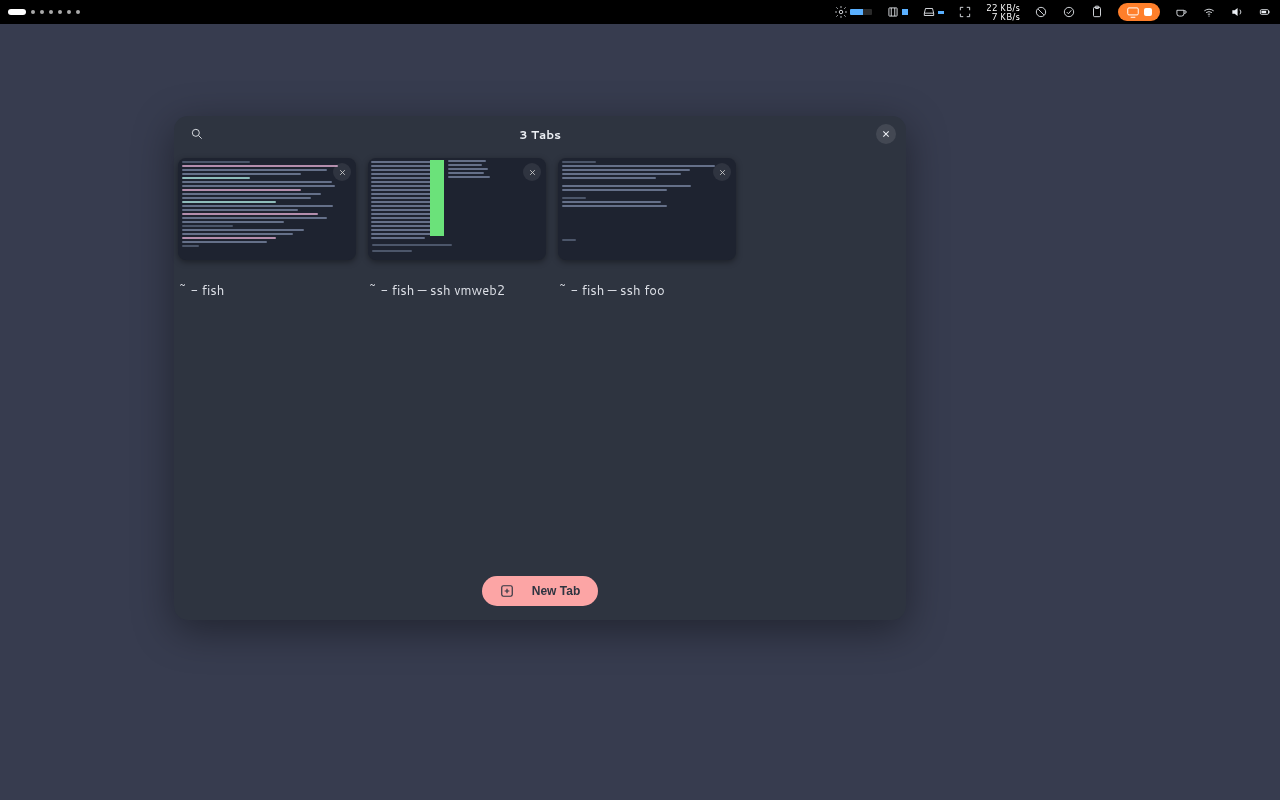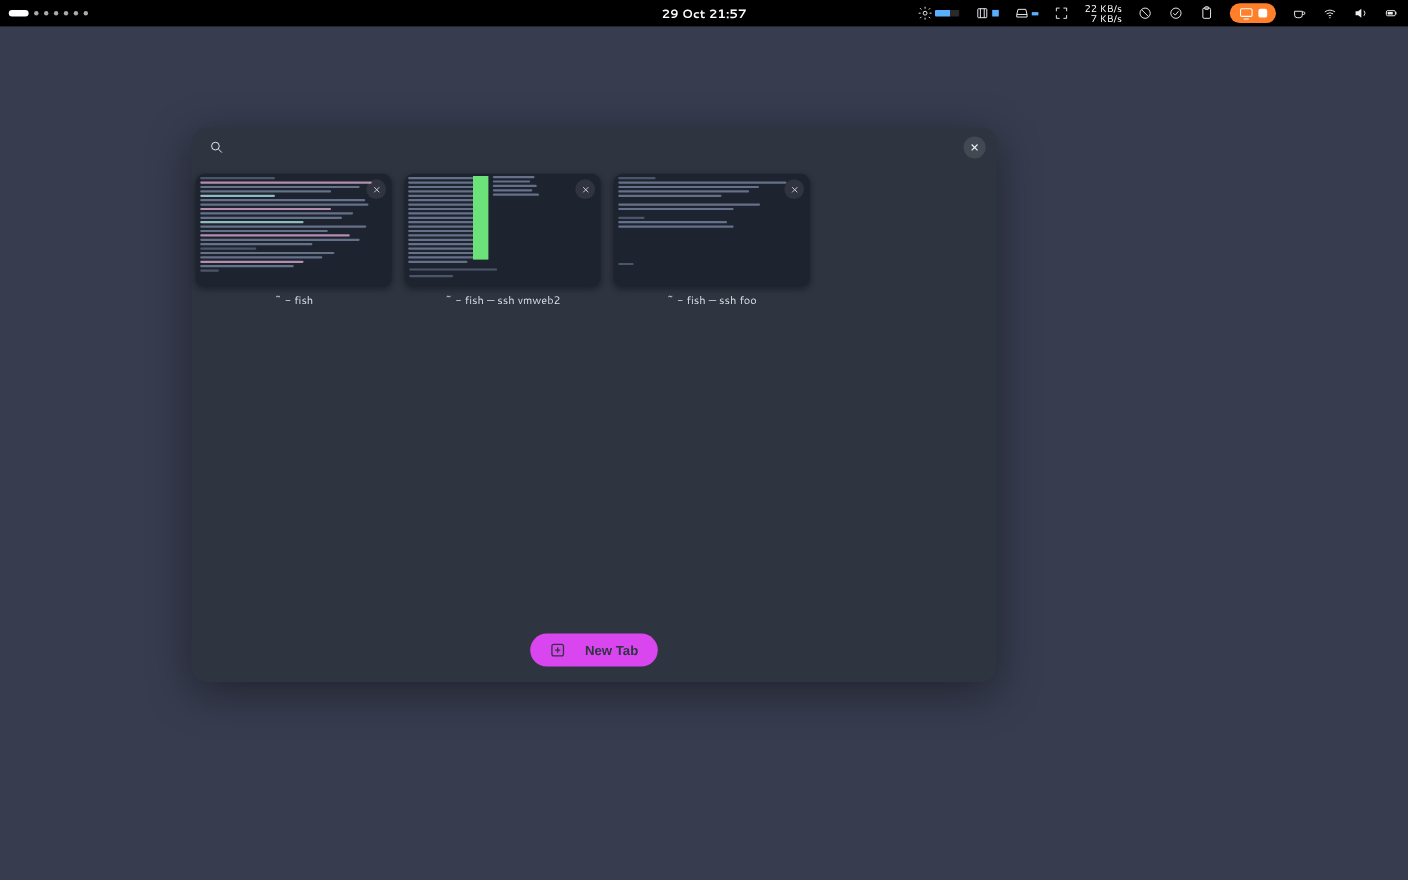--- a/index.html
+++ b/index.html
@@ -97,43 +97,42 @@
 }
 .thumb-close {
   position: absolute;
   top: 5px; right: 5px;
   width: 18px; height: 18px; border-radius: 50%;
   background: rgba(255,255,255,0.08);
   display: flex; align-items: center; justify-content: center;
 }
 .thumb-close svg { width: 7px; height: 7px; }
 .thumb-label {
-  text-align: center;
-  font-size: 10px;
-  margin-top: 6px;
+  font-size: 13px;
+  margin-top: 21px;
   color: #dcdfe6;
 }
 .thumb-content { position:absolute; inset:0; padding:3px 4px; }
 
 
 .tline { height: 2px; border-radius:1px; margin-bottom:2px; }
 .t-gray { background:#657089; }
 .t-purp { background:#b48ead; }
 .t-cyan { background:#8fbcbb; }
 .t-dim { background:#4c566a; }
 .green-block { position:absolute; top:2px; left:62px; width:14px; height:76px; background:#6be27a; }
 
 .footer-area {
   height: 58px;
   display: flex;
   align-items: center;
   justify-content: center;
 }
 .new-tab-btn {
-  background: #d946ef;
+  background: #fca5a5;
   color: #2e3440;
   font-weight: 700;
   font-size: 12px;
   border: none;
   border-radius: 16px;
   padding: 8px 18px;
   display: flex;
   align-items: center;
   gap: 18px;
   cursor: pointer;
@@ -149,21 +148,20 @@
   <div class="topbar-left">
     <div class="active-pill"></div>
     <div class="ws-dot"></div>
     <div class="ws-dot"></div>
     <div class="ws-dot"></div>
     <div class="ws-dot"></div>
     <div class="ws-dot"></div>
     <div class="ws-dot"></div>
   </div>
 
-  <div class="topbar-center">29 Oct  21:57</div>
 
   <div class="topbar-right">
     <span class="tray-with-sub">
       <span class="tray-ico">
         <svg viewBox="0 0 24 24">
             <circle class="icon-stroke" cx="12" cy="12" r="3"></circle>
             <path class="icon-stroke" d="M12 2v3M12 19v3M4.2 4.2l2.1 2.1M17.7 17.7l2.1 2.1M2 12h3M19 12h3M4.2 19.8l2.1-2.1M17.7 6.3l2.1-2.1"></path>
           </svg>
       </span>
       <span class="tray-sub" style="width:22px;height:6px;background:linear-gradient(90deg,#5ab0ff 60%,#2a2a2a 60%);display:inline-block;border-radius:1px;"></span>
@@ -250,20 +248,21 @@
 </div>
 
 <div class="overview">
   <div class="overview-header">
     <div class="ov-search">
       <svg width="14" height="14" viewBox="0 0 24 24">
           <circle class="icon-stroke" cx="10" cy="10" r="6"></circle>
           <path class="icon-stroke" d="M15 15l5 5"></path>
         </svg>
     </div>
+    <div class="ov-title">3 Tabs</div>
     <div class="ov-close">
       <svg viewBox="0 0 12 12">
           <path stroke="#eceff4" stroke-width="1.6" d="M2 2l8 8M10 2l-8 8"></path>
         </svg>
     </div>
   </div>
 
   <div class="tabs-area">
 
     <div class="tab-tile">

